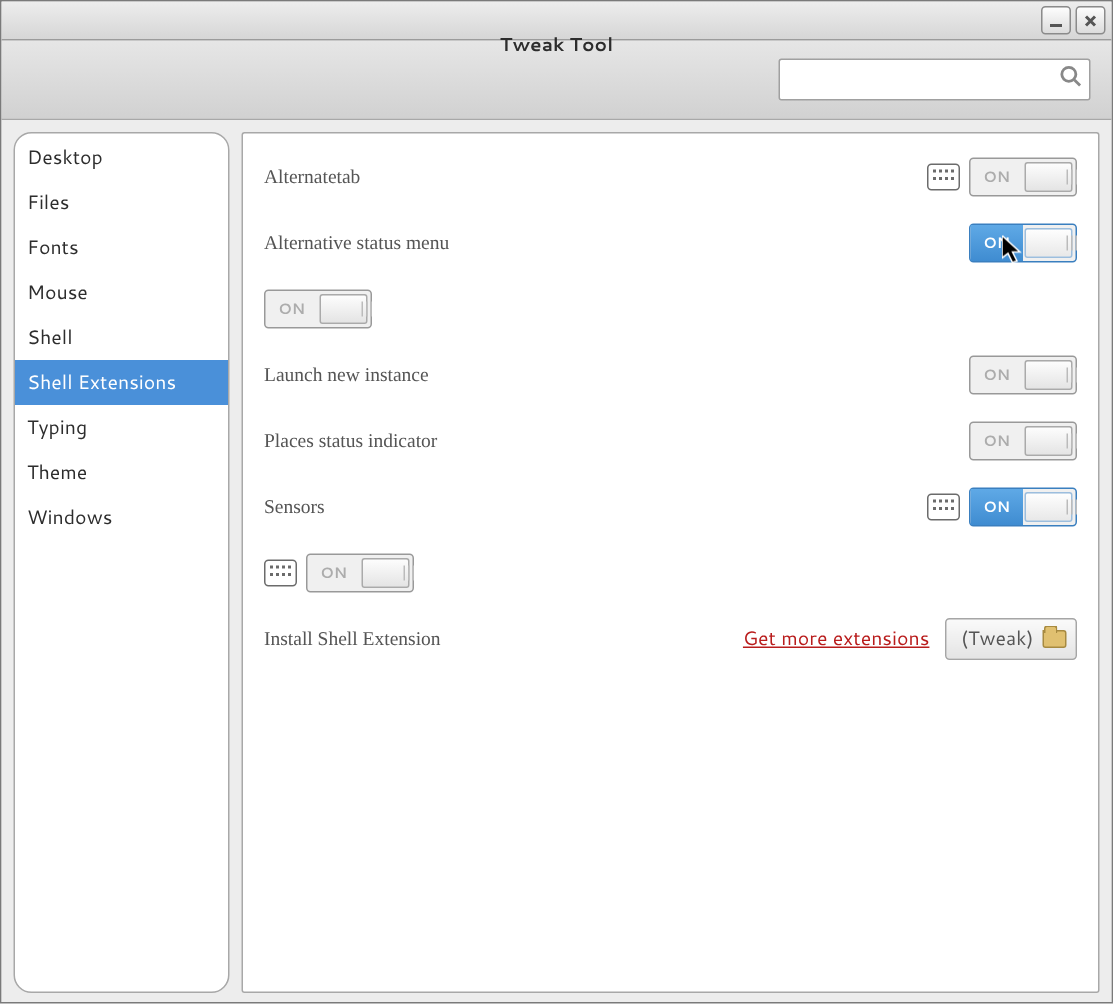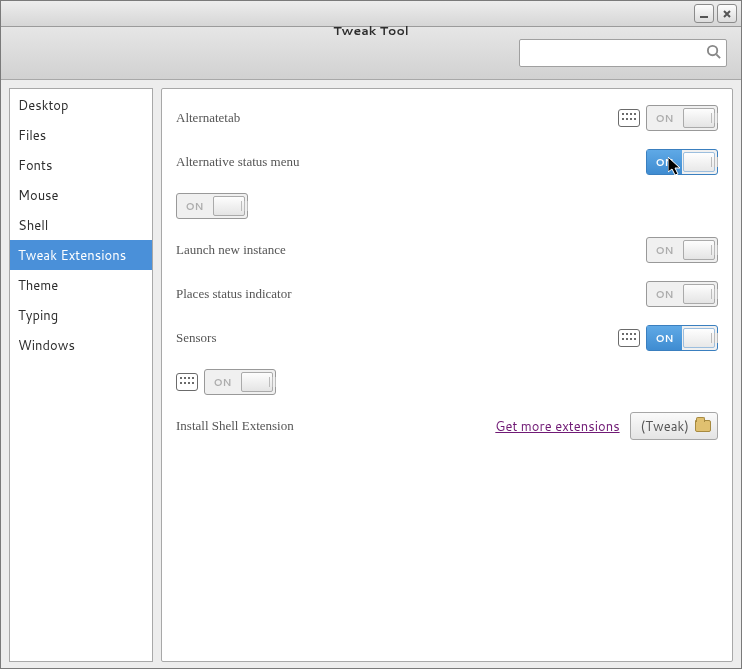--- a/index.html
+++ b/index.html
@@ -81,21 +81,21 @@
     display: flex;
     height: calc(669px - 26px - 53px);
     padding: 8px;
     gap: 8px;
     background: #ededed;
   }
   .sidebar {
     width: 144px;
     background: #fff;
     border: 1px solid #a8a8a8;
-    border-radius: 0;
+    border-radius: 12px;
     overflow: auto;
     padding: 1px 0;
   }
   .sidebar-item {
     padding: 6px 8px;
     cursor: pointer;
     color: #2d2d2d;
   }
   .sidebar-item.selected {
     background: #4a90d9;
@@ -176,21 +176,21 @@
   }
   .switch.on .knob { right: 2px; background: linear-gradient(#fefefe,#e8e8e8); border-color:#9cbede;}
   .switch .grips {
     position:absolute;
     top:50%; transform:translateY(-50%);
     display:flex; gap:2px;
   }
   .switch .grips span { width:1px; height:10px; background:#bbb; }
 
   .link {
-    color: #701a75;
+    color: #b91c1c;
     text-decoration: underline;
     cursor: pointer;
     font-size: 13px;
     margin-right: 10px;
   }
   .filebtn {
     height: 28px;
     border: 1px solid #a6a6a6;
     border-radius: 3px;
     background: linear-gradient(#fafafa,#e4e4e4);
@@ -256,23 +256,23 @@
 </div>
 
 <div class="content">
 
   <div class="sidebar" id="sidebar">
       <div class="sidebar-item">Desktop</div>
       <div class="sidebar-item">Files</div>
       <div class="sidebar-item">Fonts</div>
       <div class="sidebar-item">Mouse</div>
       <div class="sidebar-item">Shell</div>
-      <div class="sidebar-item selected">Tweak Extensions</div>
+      <div class="sidebar-item selected">Shell Extensions</div>
+      <div class="sidebar-item">Typing</div>
       <div class="sidebar-item">Theme</div>
-      <div class="sidebar-item">Typing</div>
       <div class="sidebar-item">Windows</div>
     </div>
 
   <div class="panel" id="panel">
 
     <div id="ext-rows">
         <div class="row">
           <span class="label">Alternatetab</span>
           <span class="kbd-icon"></span>
           <div class="switch off">

